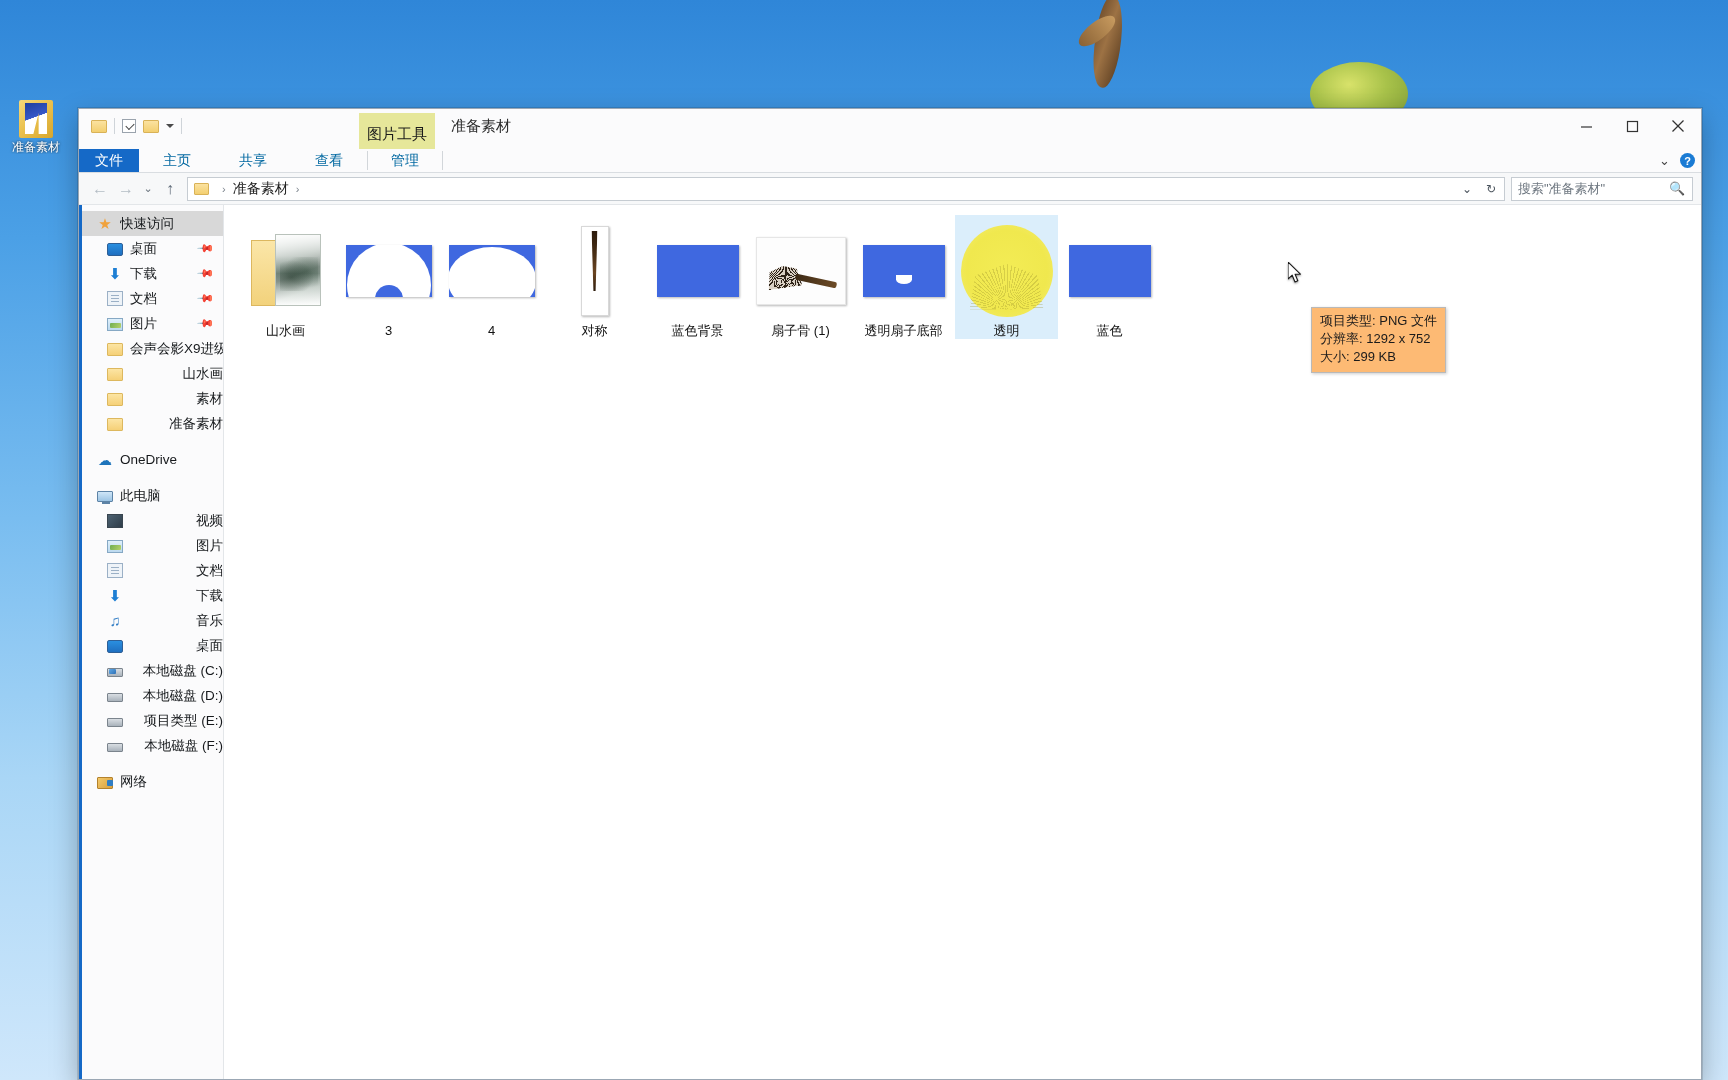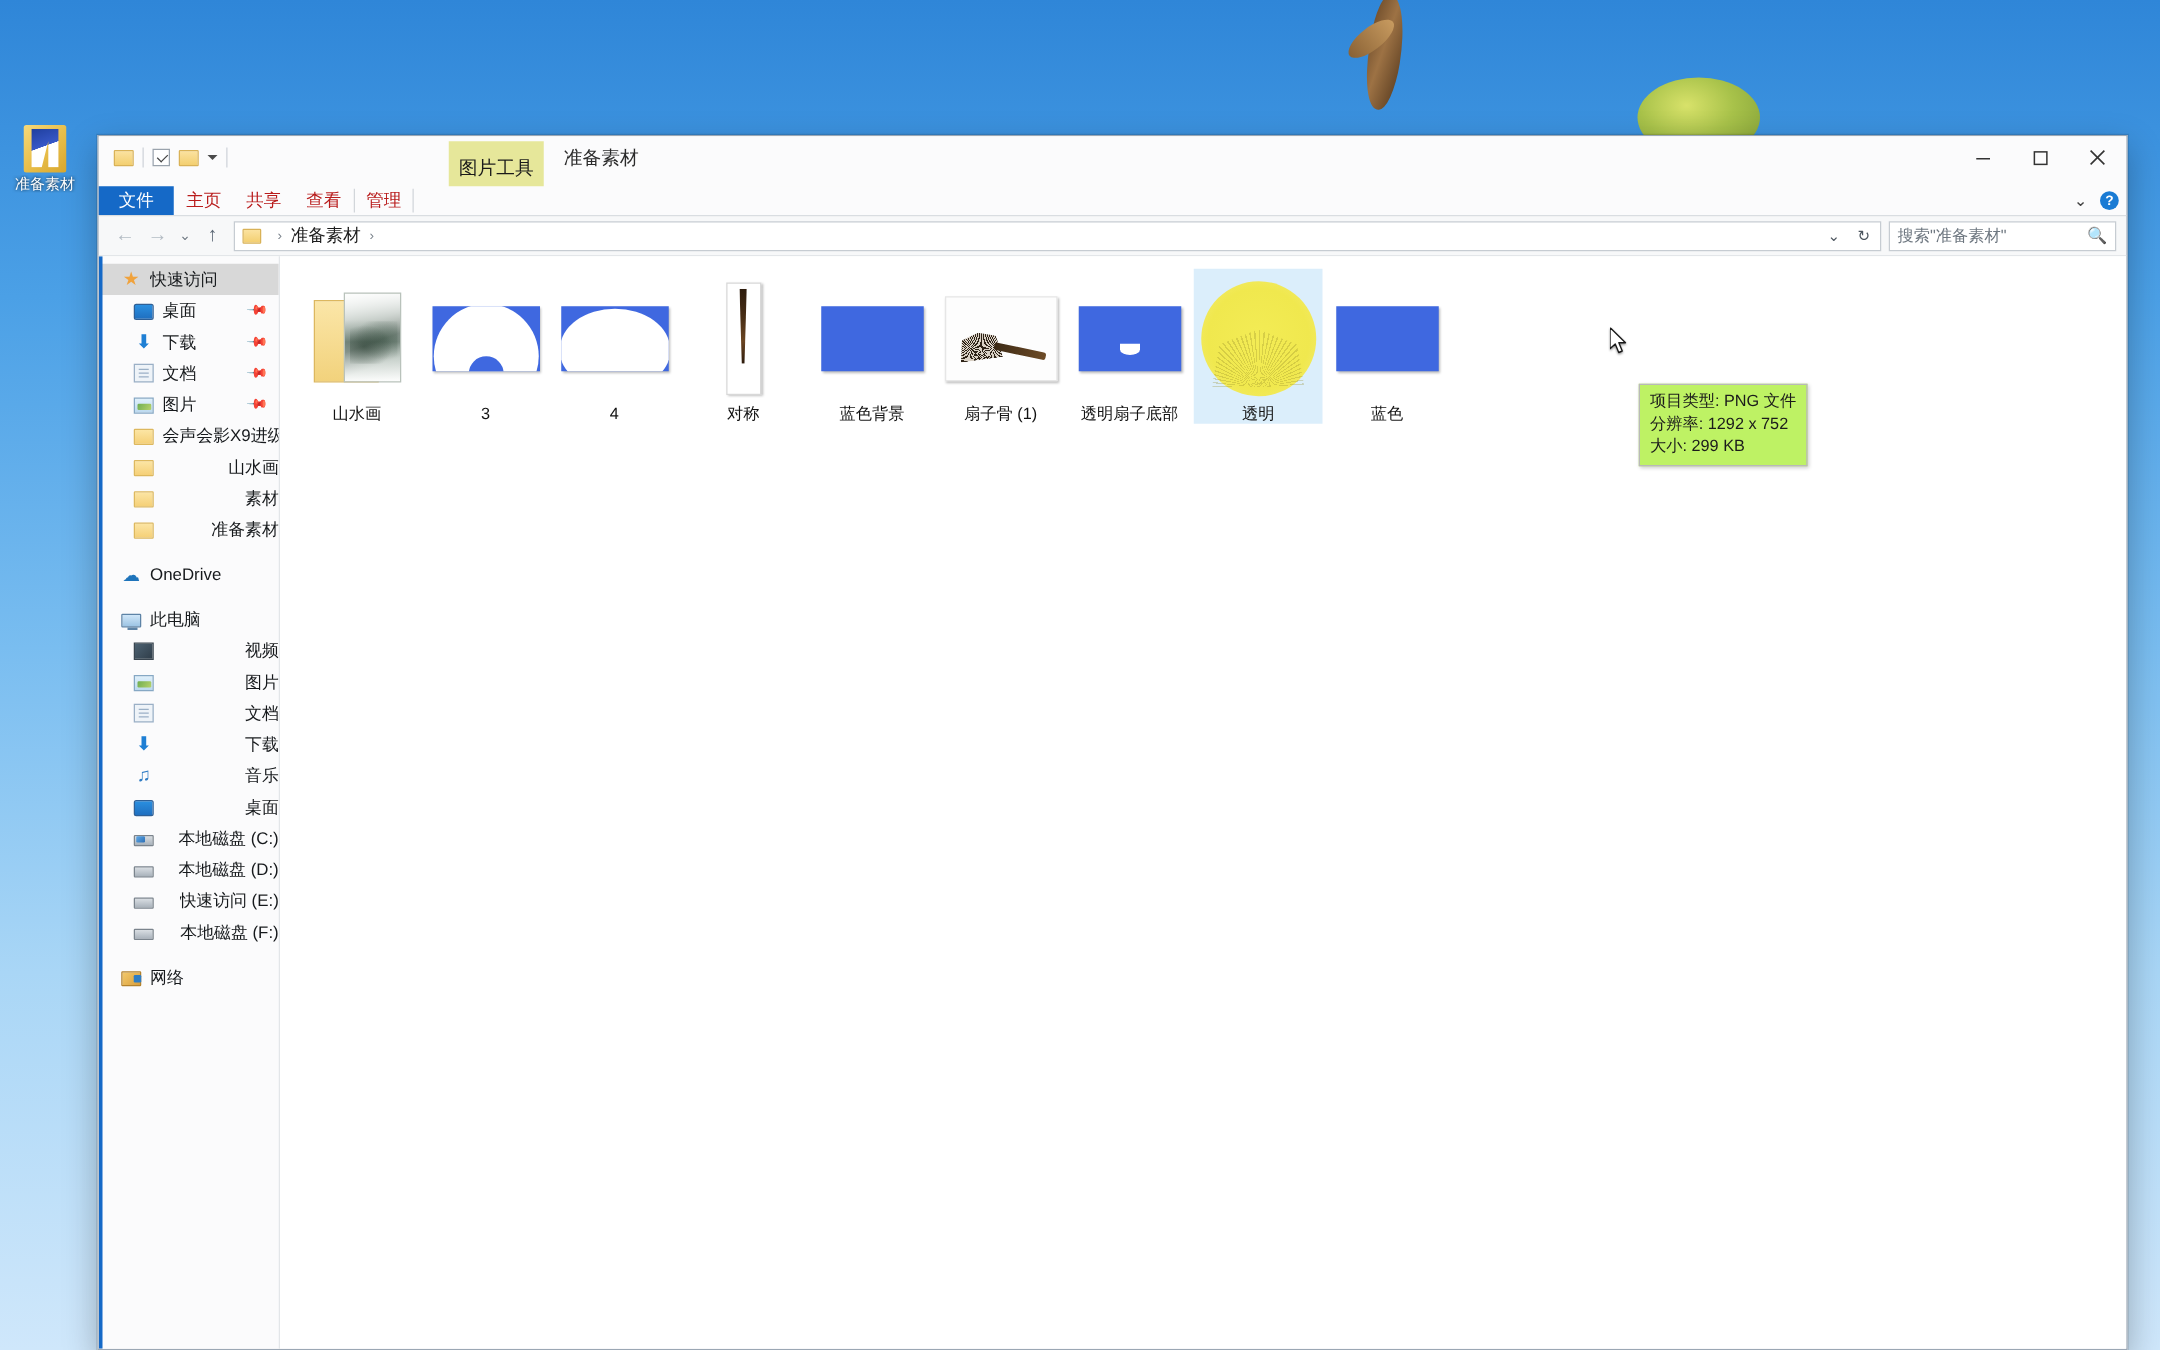--- a/index.html
+++ b/index.html
@@ -98,21 +98,21 @@
     font-size:15px;color:#333; cursor:default;
   }
   .wbtn svg{ display:block; }
 
   
   .tabs{
     height:24px; display:flex; align-items:stretch; font-size:14px;
     border-bottom:1px solid #d9dde1; background:#fbfbfc; position:relative;
   }
   .tab{
-    display:flex;align-items:center;padding:0 10px; color:#b91c1c;
+    display:flex;align-items:center;padding:0 24px; color:#0369a1;
   }
   .tab.file{ background:#1569c7; color:#fff; padding:0 16px;font-family:Liberation Mono, monospace; }
   .tab.ctx{ position:relative; }
   .tab.ctx:before{
     content:""; position:absolute; left:0; top:2px; bottom:2px; width:1px; background:#d2d6da;
   }
   .tab.ctx:after{
     content:""; position:absolute; right:0; top:2px; bottom:2px; width:1px; background:#d2d6da;
   }
   .tabs .right{
@@ -390,21 +390,21 @@
 
   
   .cursor{
     position:absolute; left:1288px; top:262px; width:16px; height:24px; z-index:40;
     filter: drop-shadow(0 1px 1px rgba(0,0,0,.45));
   }
 
   
   .tooltip{
     position:absolute; left:1311px; top:307px; z-index:50;
-    background:#bef264; border:1px solid #b9b9b9;
+    background:#fdba74; border:1px solid #b9b9b9;
     padding:4px 8px 6px 8px; font-size:13px; color:#1b1b1b; line-height:18px;
     box-shadow:1px 1px 3px rgba(0,0,0,.2);
     white-space:nowrap;
   }
 </style>
 </head>
 <body>
 
 <div class="branch"></div>
 <div class="branch2"></div>
@@ -571,21 +571,21 @@
       <div class="nitem lvl1">
         <span class="ico drive sys"></span>
         <span class="lbl">本地磁盘 (C:)</span>
       </div>
       <div class="nitem lvl1">
         <span class="ico drive"></span>
         <span class="lbl">本地磁盘 (D:)</span>
       </div>
       <div class="nitem lvl1">
         <span class="ico drive"></span>
-        <span class="lbl">快速访问 (E:)</span>
+        <span class="lbl">项目类型 (E:)</span>
       </div>
       <div class="nitem lvl1">
         <span class="ico drive"></span>
         <span class="lbl">本地磁盘 (F:)</span>
       </div>
 
       <div class="gap"></div>
 
       <div class="nitem">
         <span class="ico net"></span>

